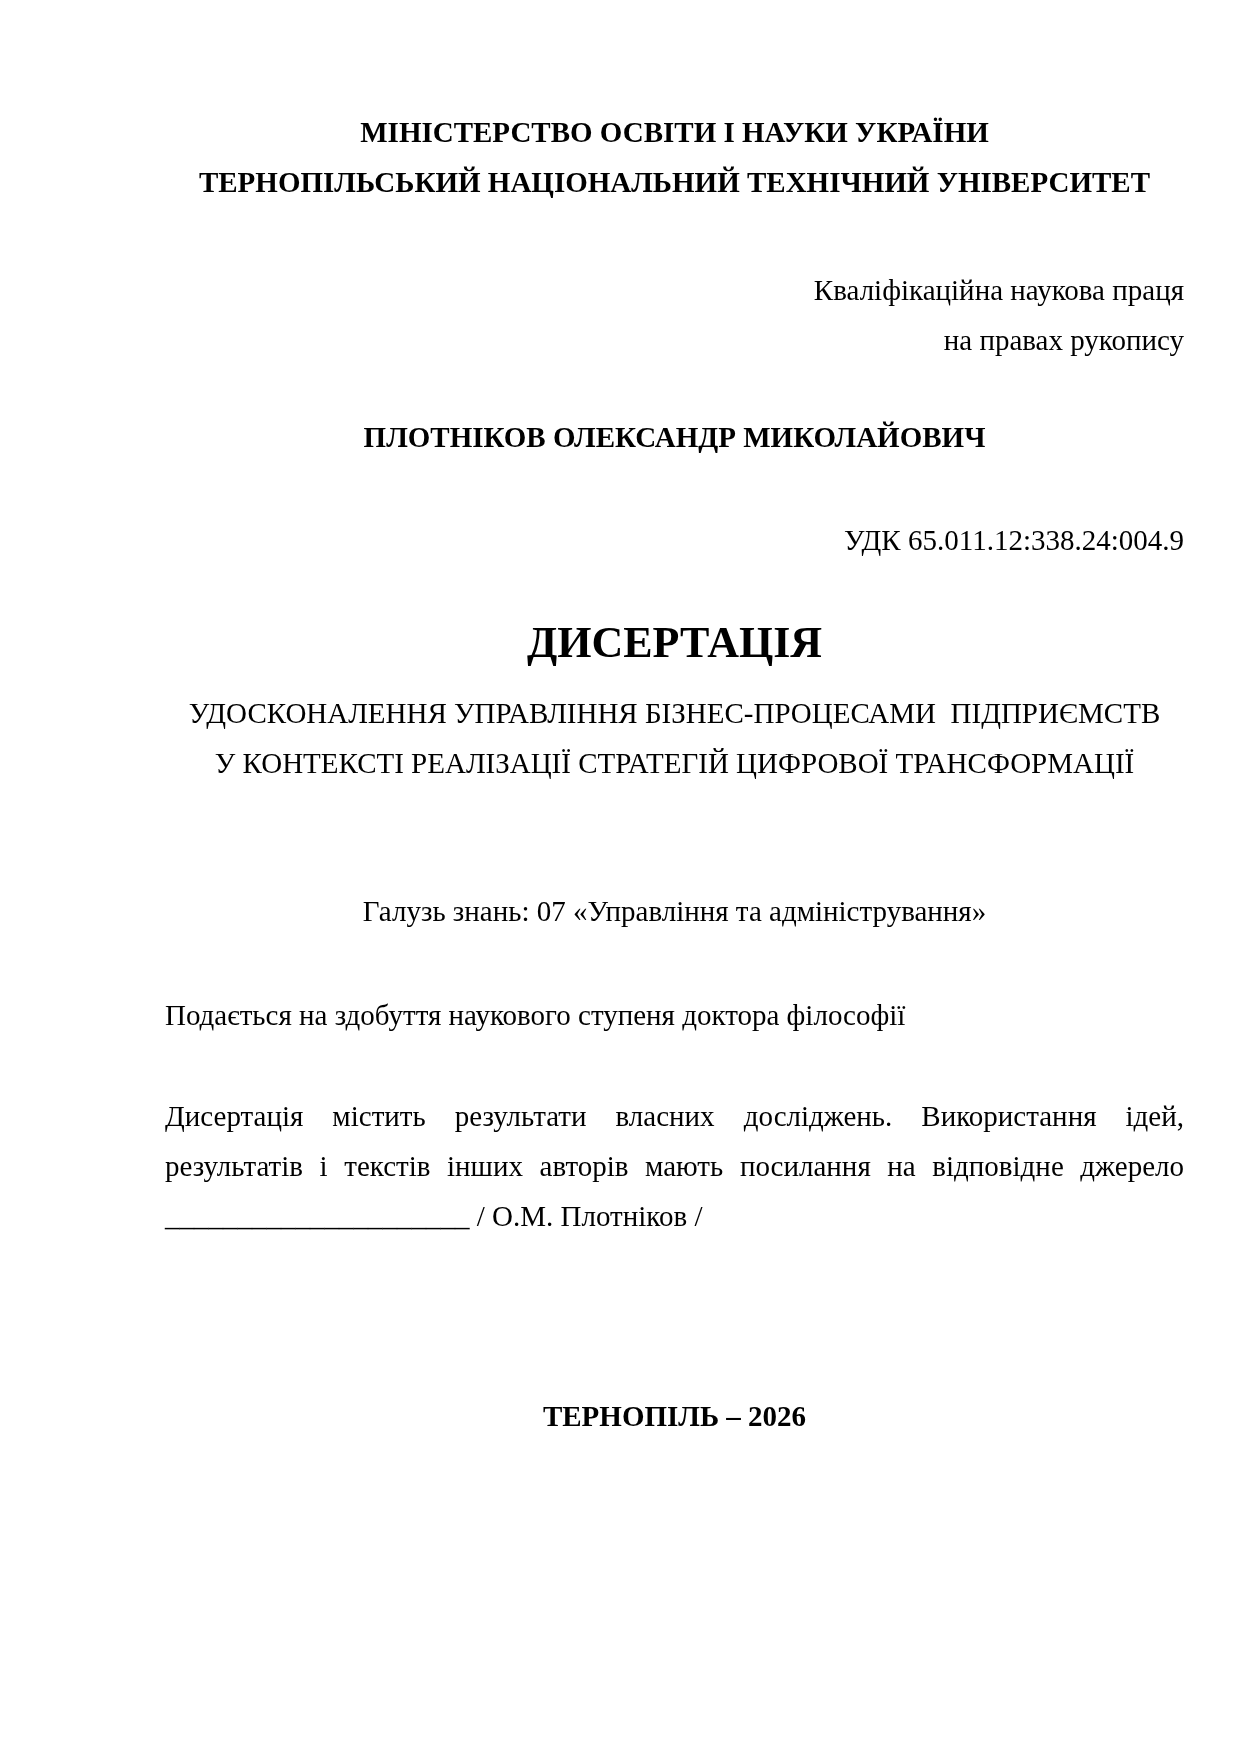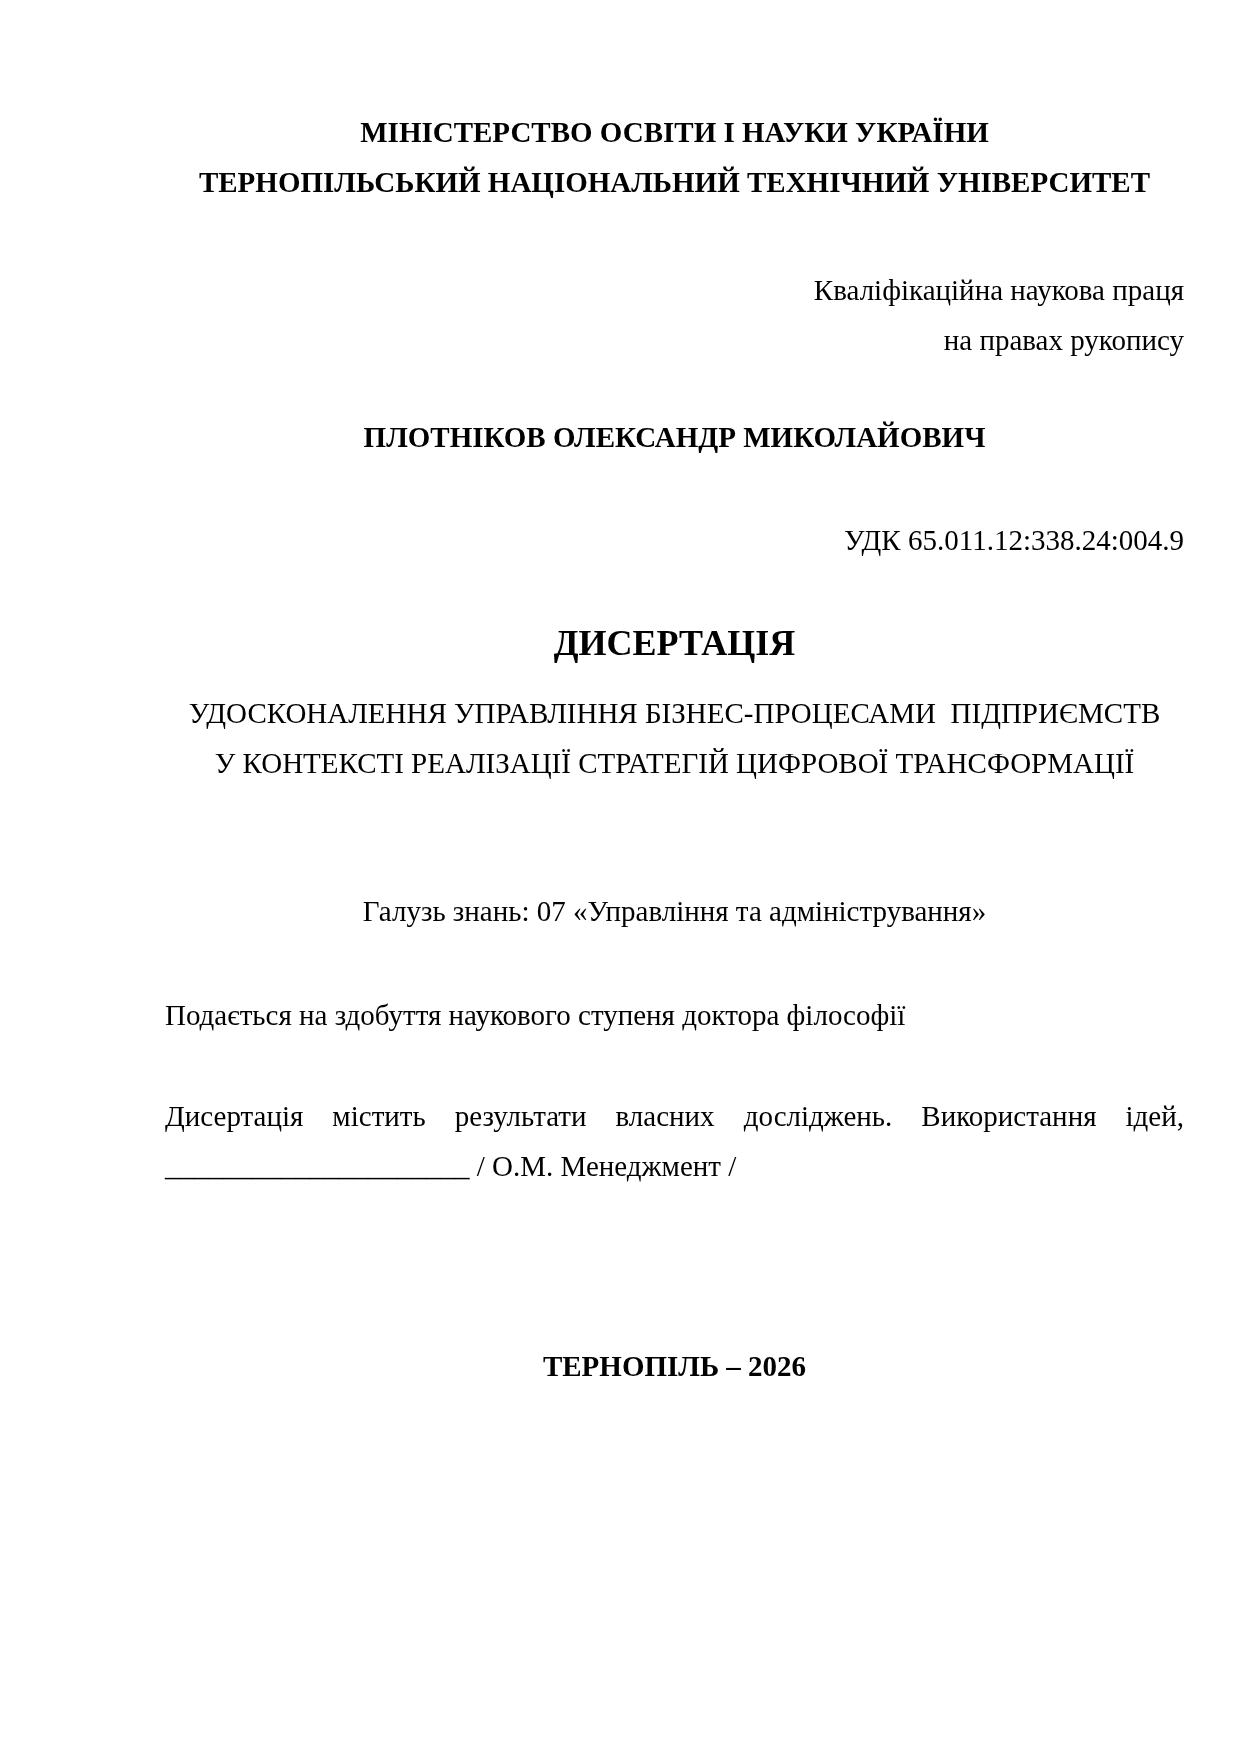--- a/index.html
+++ b/index.html
@@ -25,21 +25,21 @@
   .left   { text-align: left; }
   .bold   { font-weight: bold; }
   .prewrap { white-space: pre-wrap; }
 
   .header-block { margin-top: 0; }
   .qualification-block { margin-top: 58px; }
   .author-name { margin-top: 47px; }
   .udc-line { margin-top: 53px; }
   .doc-type {
     margin-top: 48px;
-    font-size: 36px;
+    font-size: 44px;
     line-height: 60px;
     font-weight: bold;
   }
   .title-block { margin-top: 15px; }
   .spec-block { margin-top: 98px; }
   .submission-line { margin-top: 54px; }
   .declaration-block { margin-top: 51px; }
   .decl-justify {
     text-align: justify;
     text-align-last: justify;
@@ -77,19 +77,20 @@
   </div>
 
   <div class="spec-block center">
     <div>Галузь знань: 07 «Управління та адміністрування»</div>
   </div>
 
   <div class="submission-line left">Подається на здобуття наукового ступеня доктора філософії</div>
 
   <div class="declaration-block">
     <div class="decl-justify">Дисертація містить результати власних досліджень. Використання ідей,</div>
-    <div class="left">_____________________ / О.М. Менеджмент /</div>
+    <div class="decl-justify">результатів і текстів інших авторів мають посилання на відповідне джерело</div>
+    <div class="left">_____________________ / О.М. Плотніков /</div>
   </div>
 
 
   <div class="city-year center">ТЕРНОПІЛЬ – 2026</div>
 
 </div>
 
 </body></html>

